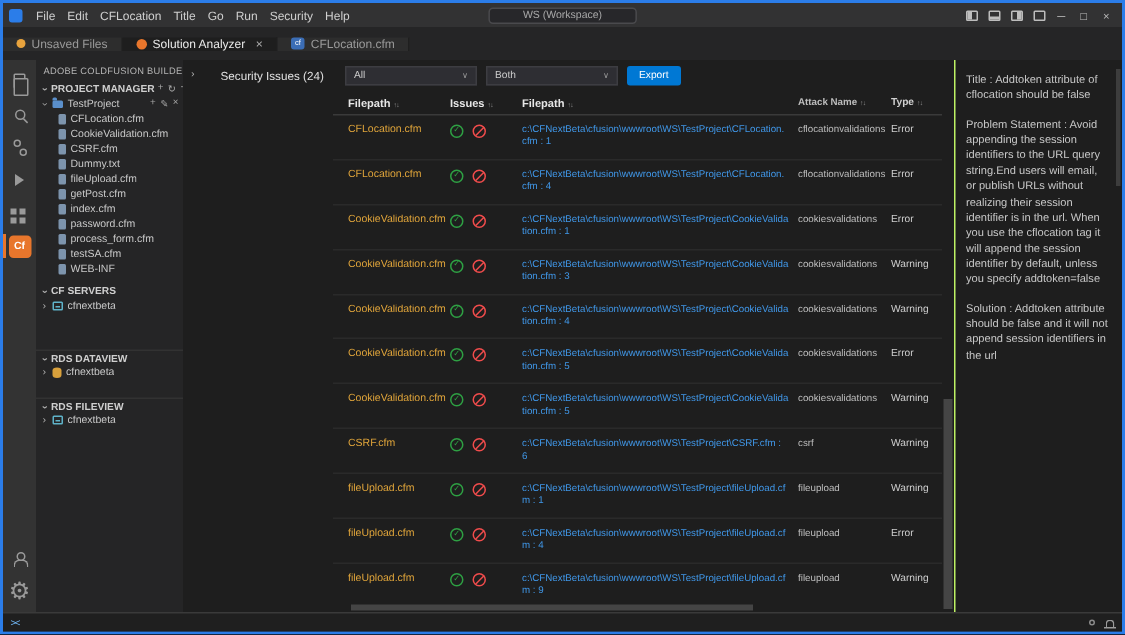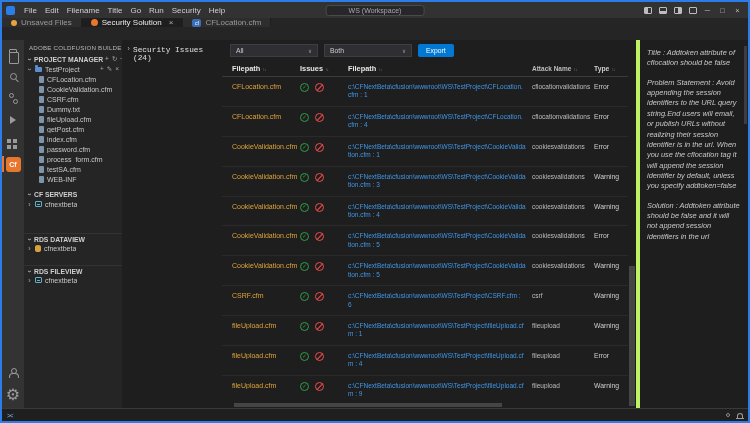--- a/index.html
+++ b/index.html
@@ -14,21 +14,21 @@
   .menu-item{padding:0 4px;color:#cfcfcf;white-space:nowrap;}
   .tb-center{position:absolute;left:50%;transform:translateX(-50%);background:#27272a;border:1px solid #4a4a4d;border-radius:3px;height:11px;line-height:9px;padding:0 22px;font-size:7px;color:#a8a8a8;white-space:nowrap;}
   .tb-right{margin-left:auto;display:flex;align-items:center;gap:2px;height:100%;}
   .tb-ic{width:13px;height:100%;display:flex;align-items:center;justify-content:center;color:#bdbdbd;font-size:7.5px;}
   .lay{width:8px;height:7px;border:1px solid #bdbdbd;position:relative;border-radius:1px;}
   .lay.l::before{content:'';position:absolute;left:0;top:0;bottom:0;width:3px;background:#bdbdbd;}
   .lay.b::before{content:'';position:absolute;left:0;right:0;bottom:0;height:2px;background:#bdbdbd;}
   .lay.g::before{content:'';position:absolute;right:0;top:0;bottom:0;width:3px;background:#bdbdbd;}
 
   
-  .tabbar{flex:0 0 22px;background:#252526;display:flex;align-items:flex-start;}
+  .tabbar{flex:0 0 22px;background:#252526;display:flex;align-items:center;}
   .tab{display:flex;align-items:center;gap:4px;padding:0 9px;font-size:8px;background:#2d2d2d;color:#9a9a9a;border-right:1px solid #1f1f1f;white-space:nowrap;}
   .tab.active{background:#1e1e1e;color:#eaeaea;}
   .tab .close{margin-left:3px;color:#b0b0b0;font-size:8px;}
   .dot{width:6px;height:6px;border-radius:50%;background:#e8a33d;flex:0 0 auto;}
   .sa-ic{width:7px;height:7px;border-radius:50%;background:#e8762c;flex:0 0 auto;}
   .cf-badge-sm{width:9px;height:8px;border-radius:2px;background:#3b6db5;color:#fff;font-size:5px;display:flex;align-items:center;justify-content:center;flex:0 0 auto;}
 
   
   .main{flex:1;display:flex;min-height:0;}
 
@@ -69,21 +69,21 @@
   .file-ic{width:5px;height:7px;background:#7d94ad;border-radius:1px;flex:0 0 auto;}
   .server-ic{width:7px;height:6px;border:1px solid #5fb3c9;border-radius:1px;flex:0 0 auto;position:relative;}
   .server-ic::after{content:'';position:absolute;left:1px;top:1.5px;width:3px;height:1px;background:#5fb3c9;}
   .db-ic{width:6px;height:7px;background:#d9a13c;border-radius:3px/2px;flex:0 0 auto;}
   .mt-cf{margin-top:5px;}
   .mt-dv{margin-top:24px;border-top:1px solid #323232;padding-top:2px;}
   .mt-fv{margin-top:12px;border-top:1px solid #323232;padding-top:2px;}
 
   
   .editor{flex:1;display:flex;min-width:0;background:#1e1e1e;}
-  .issues-col{flex:0 0 100px;padding:6px 4px;font-size:7.8px;color:#e0e0e0;display:flex;align-items:flex-start;gap:2px;font-family:Liberation Mono, monospace;}
+  .issues-col{flex:0 0 100px;padding:6px 4px;font-size:7.8px;color:#e0e0e0;display:flex;align-items:flex-start;gap:16px;}
   .table-col{flex:1;display:flex;flex-direction:column;min-width:0;}
   .filterbar{display:flex;align-items:center;gap:6px;padding:4px 4px 4px 8px;flex:0 0 21px;}
   .filter-input{width:128px;height:13px;background:#2e2e33;border:1px solid #4d4d52;color:#ccc;font-size:6.8px;padding:0 4px;font-family:inherit;outline:none;}
   .filter-input::placeholder{color:#8b8b8b;}
   .select{width:88px;height:13px;background:#2e2e33;border:1px solid #3d3d42;color:#ccc;font-size:6.8px;display:flex;align-items:center;justify-content:space-between;padding:0 5px;}
   .select .dd{font-size:5.5px;color:#9a9a9a;}
   .export-btn{height:13px;background:#0078d4;color:#fff;border:none;font-size:6.8px;padding:0 8px;border-radius:2px;font-family:inherit;}
 
   .tbl-head,.tbl-row{display:flex;align-items:flex-start;}
   .tbl-head{flex:0 0 16px;align-items:center;font-size:7.4px;font-weight:bold;color:#e6e6e6;border-bottom:1px solid #3a3a3a;}
@@ -103,21 +103,21 @@
   .circ{width:9px;height:9px;border-radius:50%;display:flex;align-items:center;justify-content:center;flex:0 0 auto;}
   .circ.ok{border:1px solid #2ea043;color:#2ea043;font-size:5.5px;line-height:1;}
   .circ.no{border:1px solid #f14c4c;position:relative;}
   .circ.no::after{content:'';position:absolute;width:8px;height:1px;background:#f14c4c;transform:rotate(-45deg);}
 
   .hscroll{flex:0 0 6px;position:relative;}
   .hscroll .thumb{position:absolute;left:12px;top:1px;height:4px;width:268px;background:#454545;}
   .vscroll{flex:0 0 8px;position:relative;}
   .vscroll .thumb{position:absolute;bottom:2px;left:1px;width:6px;height:140px;background:#454545;}
 
-  .details{flex:0 0 112px;border-left:4px solid #bef264;padding:8px 8px 8px 7px;font-size:7.4px;line-height:1.4;color:#c8c8c8;overflow:hidden;position:relative;font-style:italic;}
+  .details{flex:0 0 112px;border-left:1px solid #bef264;padding:8px 8px 8px 7px;font-size:7.4px;line-height:1.4;color:#c8c8c8;overflow:hidden;position:relative;}
   .details p{margin:0 0 9px;}
   .details .dthumb{position:absolute;right:1px;top:6px;width:3px;height:78px;background:#3d3d3d;}
 
   
   .statusbar{flex:0 0 13px;background:#1f1f1f;border-top:1px solid #3a3a3a;display:flex;align-items:center;font-size:6.5px;color:#9a9a9a;padding:0 5px;}
   .sb-right{margin-left:auto;display:flex;align-items:center;gap:7px;}
   .remote{color:#75beff;letter-spacing:-1px;font-size:6.5px;}
   .bell{width:6px;height:5px;border:1px solid #9a9a9a;border-bottom:none;border-radius:3px 3px 0 0;position:relative;}
   .bell::after{content:'';position:absolute;left:-2px;right:-2px;bottom:-1px;height:1px;background:#9a9a9a;}
   .sb-dot{width:4px;height:4px;border-radius:50%;border:1px solid #8a8a8a;}
@@ -126,21 +126,21 @@
 <body>
 
 <div class="window">
 
   <div class="titlebar">
     <span class="logo"></span>
     <nav class="menus">
 
     <span class="menu-item">File</span>
         <span class="menu-item">Edit</span>
-        <span class="menu-item">Filename</span>
+        <span class="menu-item">CFLocation</span>
         <span class="menu-item">Title</span>
         <span class="menu-item">Go</span>
         <span class="menu-item">Run</span>
         <span class="menu-item">Security</span>
         <span class="menu-item">Help</span>
       </nav>
     <div class="tb-center">
       <span>WS (Workspace)</span>
     </div>
     <div class="tb-right">
@@ -162,21 +162,21 @@
     </div>
   </div>
 
   <div class="tabbar">
     <div class="tab">
       <span class="dot"></span>
       <span>Unsaved Files</span>
     </div>
     <div class="tab active">
       <span class="sa-ic"></span>
-      <span>Security Solution</span>
+      <span>Solution Analyzer</span>
       <span class="close">×</span>
     </div>
     <div class="tab">
       <span class="cf-badge-sm">cf</span>
       <span>CFLocation.cfm</span>
     </div>
   </div>
 
   <div class="main">
 

